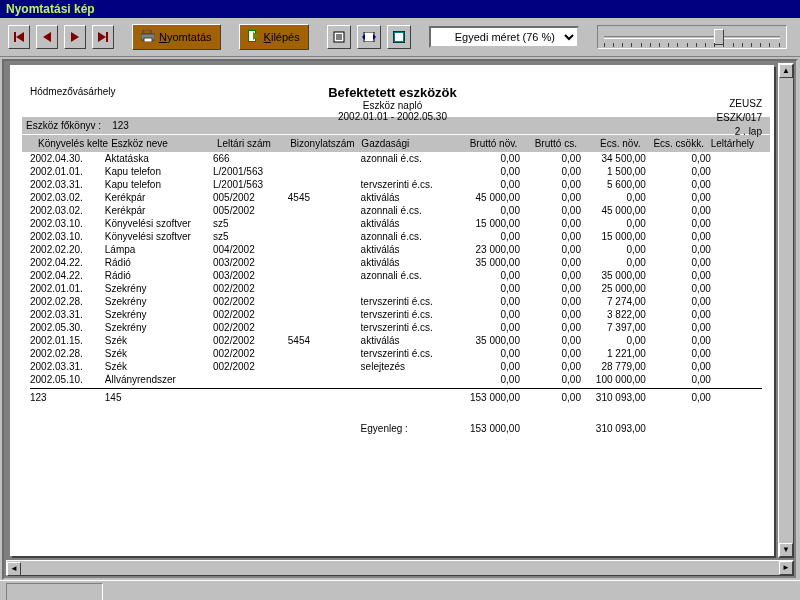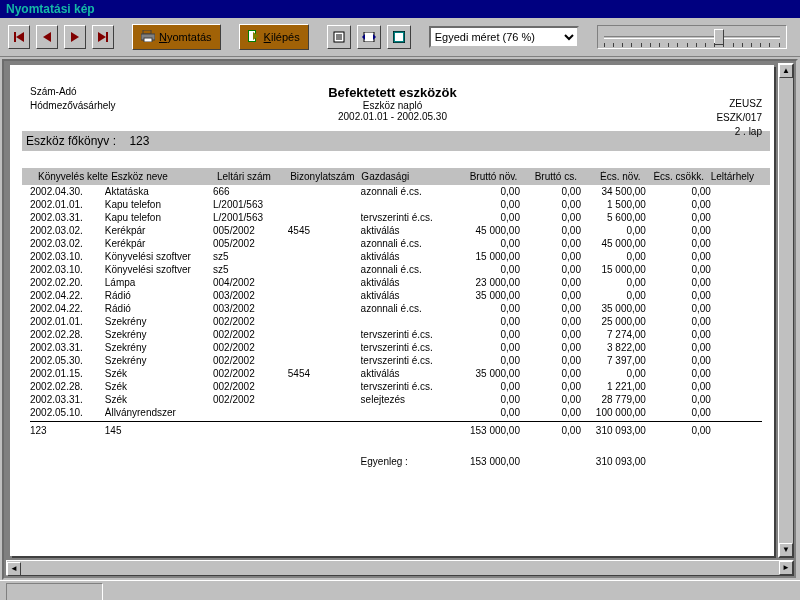--- a/index.html
+++ b/index.html
@@ -9,21 +9,21 @@
     font-size: 11px;
     background: #c0c0c0;
     width: 800px;
     height: 600px;
     overflow: hidden;
     display: flex;
     flex-direction: column;
   }
   .titlebar {
     background: #000080;
-    color: #14b8a6;
+    color: #bef264;
     font-weight: bold;
     padding: 2px 6px;
     font-size: 12px;
     height: 18px;
   }
   .toolbar {
     background: #c0c0c0;
     padding: 6px 8px;
     display: flex;
     align-items: center;
@@ -58,20 +58,21 @@
     border-color: #fff #404040 #404040 #fff;
     display: flex; align-items: center; justify-content: center;
     cursor: pointer;
   }
   .zoom-select {
     height: 22px;
     width: 150px;
     font-size: 11px;
     background: #fff;
     border: 2px inset #c0c0c0;
+    padding-left: 20px;
   }
   .slider-box {
     width: 190px; height: 24px;
     border: 1px solid;
     border-color: #808080 #fff #fff #808080;
     background: #c0c0c0;
     position: relative;
   }
   .slider-track {
     position: absolute; left: 6px; right: 6px; top: 10px; height: 3px;
@@ -130,21 +131,21 @@
     padding: 15px 6px; display:inline-block;
   }
 
   
   .report-header { position:relative; margin-bottom: 18px; font-size:10px; }
   .hdr-left { line-height:1.4; }
   .hdr-center { position:absolute; left:0; right:7px; top:0; text-align:center; }
   .hdr-center .title { font-weight:bold; font-size:13px; }
   .hdr-right { position:absolute; right:0; top:12px; text-align:right; line-height:1.4; }
 
-  .ledger-bar { background:#c0c0c0; padding:3px 4px; font-size:12px; margin: 16px -8px; }
+  .ledger-bar { background:#c0c0c0; padding:3px 4px; font-size:10px; margin: 0 -8px; }
   .col-hdr { background:#c0c0c0; padding:3px 16px; font-size:10px; margin:0 -8px; border-top:1px solid #fff; display:flex; }
   .row { display:flex; font-size:10px; padding:1px 0; }
   .totals { border-top: 1px solid #000; margin-top:2px; padding-top:3px; }
   .balance { margin-top:18px; }
   .c { overflow:hidden; white-space:nowrap; }
   .c0{width:76px;} .c1{width:110px;} .c2{width:76px;}
   .c3{width:74px;} .c4{width:96px;}
   .c5{width:66px;text-align:right;} .c6{width:62px;text-align:right;}
   .c7{width:66px;text-align:right;} .c8{width:66px;text-align:right;}
   .c9{width:52px;text-align:right;}
@@ -248,21 +249,20 @@
         <span></span>
       </div>
   </div>
 </div>
 
 <div class="viewport">
   <div class="page">
 
     <div class="report-header">
       <div class="hdr-left">
-        <div>Szám-Adó</div>
         <div>Hódmezővásárhely</div>
       </div>
       <div class="hdr-center">
         <div class="title">Befektetett eszközök</div>
         <div>Eszköz napló</div>
         <div>2002.01.01 - 2002.05.30</div>
       </div>
       <div class="hdr-right">
         <div>ZEUSZ</div>
         <div>ESZK/017</div>

